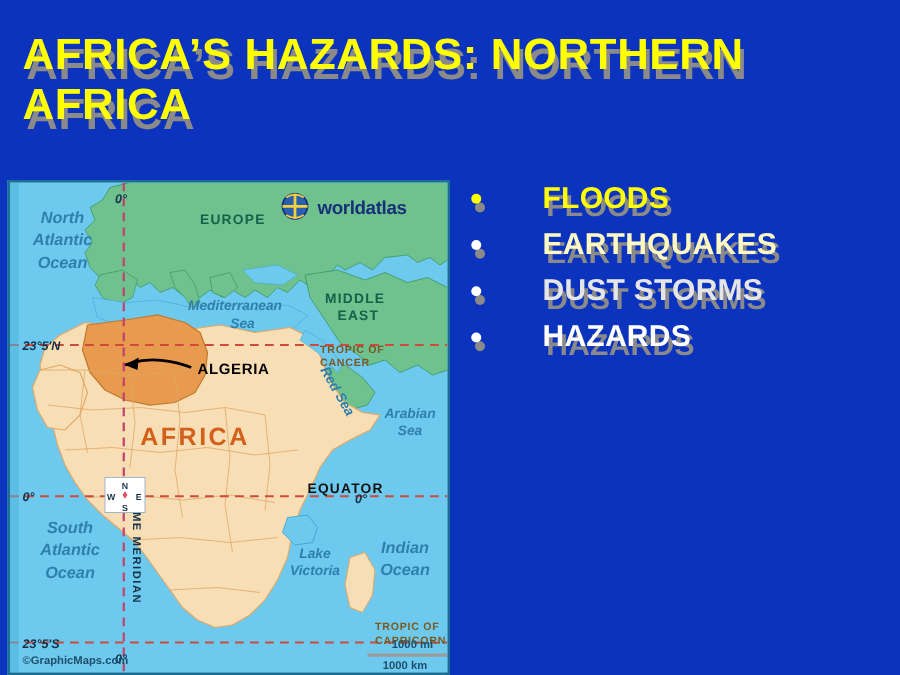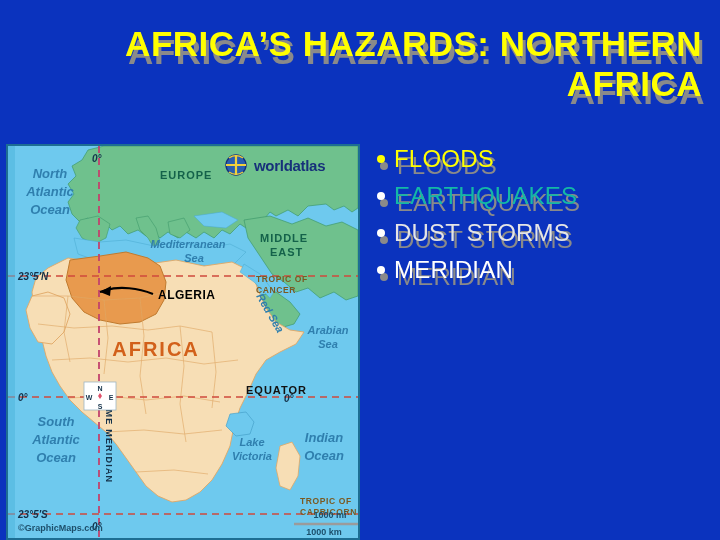--- a/index.html
+++ b/index.html
@@ -8,21 +8,21 @@
     width:720px;height:540px;overflow:hidden;
     background:#0b33be;
     font-family:"Liberation Sans", sans-serif;
     position:relative;
   }
   .slide{position:absolute;inset:0;background:#0b33be;}
 
   
   .title{
     position:absolute;left:18px;top:24px;width:684px;
-    text-align:right;
+    text-align:left;
     font-size:35px;line-height:40px;font-weight:bold;
     letter-spacing:.5px;
     color:#ffff00;
     text-shadow:3px 8px 0 #8a8a8a;
     font-family:"Liberation Sans", sans-serif;
   }
 
   
   .bullets{position:absolute;left:372px;top:146px;width:340px;}
   .bullet-row{
@@ -31,24 +31,25 @@
   }
   .bullet-dot{
     position:relative;width:22px;flex:0 0 22px;height:26px;
   }
   .bullet-dot i{
     position:absolute;display:block;width:8px;height:8px;border-radius:50%;
   }
   .bullet-dot i.sh{left:8px;top:16px;background:#8a8a8a;}
   .bullet-dot i.fg{left:5px;top:9px;}
   .bullet-text{
-    font-size:24px;line-height:26px;font-weight:normal;
+    font-size:24px;line-height:26px;font-weight:bold;
     letter-spacing:.2px;white-space:nowrap;
     text-shadow:3px 7px 0 #8a8a8a;
     font-family:"Liberation Sans", sans-serif;
+    margin-left:40px;
   }
 
   
   .map{
     position:absolute;left:6px;top:144px;width:354px;height:396px;
     background:#6ec9ee;
     border:2px solid #1d6e93;
     box-sizing:border-box;
     overflow:hidden;
   }
@@ -83,37 +84,37 @@
           <i class="fg" style="background: rgb(255, 255, 0);"></i>
       </span>
       <span class="bullet-text" style="color: rgb(255, 255, 0);">FLOODS</span>
     </div>
 
     <div class="bullet-row">
       <span class="bullet-dot">
         <i class="sh"></i>
           <i class="fg" style="background: rgb(255, 255, 255);"></i>
       </span>
-      <span class="bullet-text" style="color: #14b8a6;">EARTHQUAKES</span>
+      <span class="bullet-text" style="color: #fef9c3;">EARTHQUAKES</span>
     </div>
 
     <div class="bullet-row">
       <span class="bullet-dot">
         <i class="sh"></i>
           <i class="fg" style="background: rgb(255, 255, 255);"></i>
       </span>
       <span class="bullet-text" style="color: #e5e5e5;">DUST STORMS</span>
     </div>
 
     <div class="bullet-row">
       <span class="bullet-dot">
         <i class="sh"></i>
           <i class="fg" style="background: rgb(255, 255, 255);"></i>
       </span>
-      <span class="bullet-text" style="color: rgb(255, 255, 255);">MERIDIAN</span>
+      <span class="bullet-text" style="color: rgb(255, 255, 255);">HAZARDS</span>
     </div>
 
   </div>
 
   <div class="map">
     <svg viewBox="0 0 350 392" preserveAspectRatio="none">
 
       <rect x="0" y="0" width="350" height="392" fill="#6ec9ee"></rect>
 
       <g>

